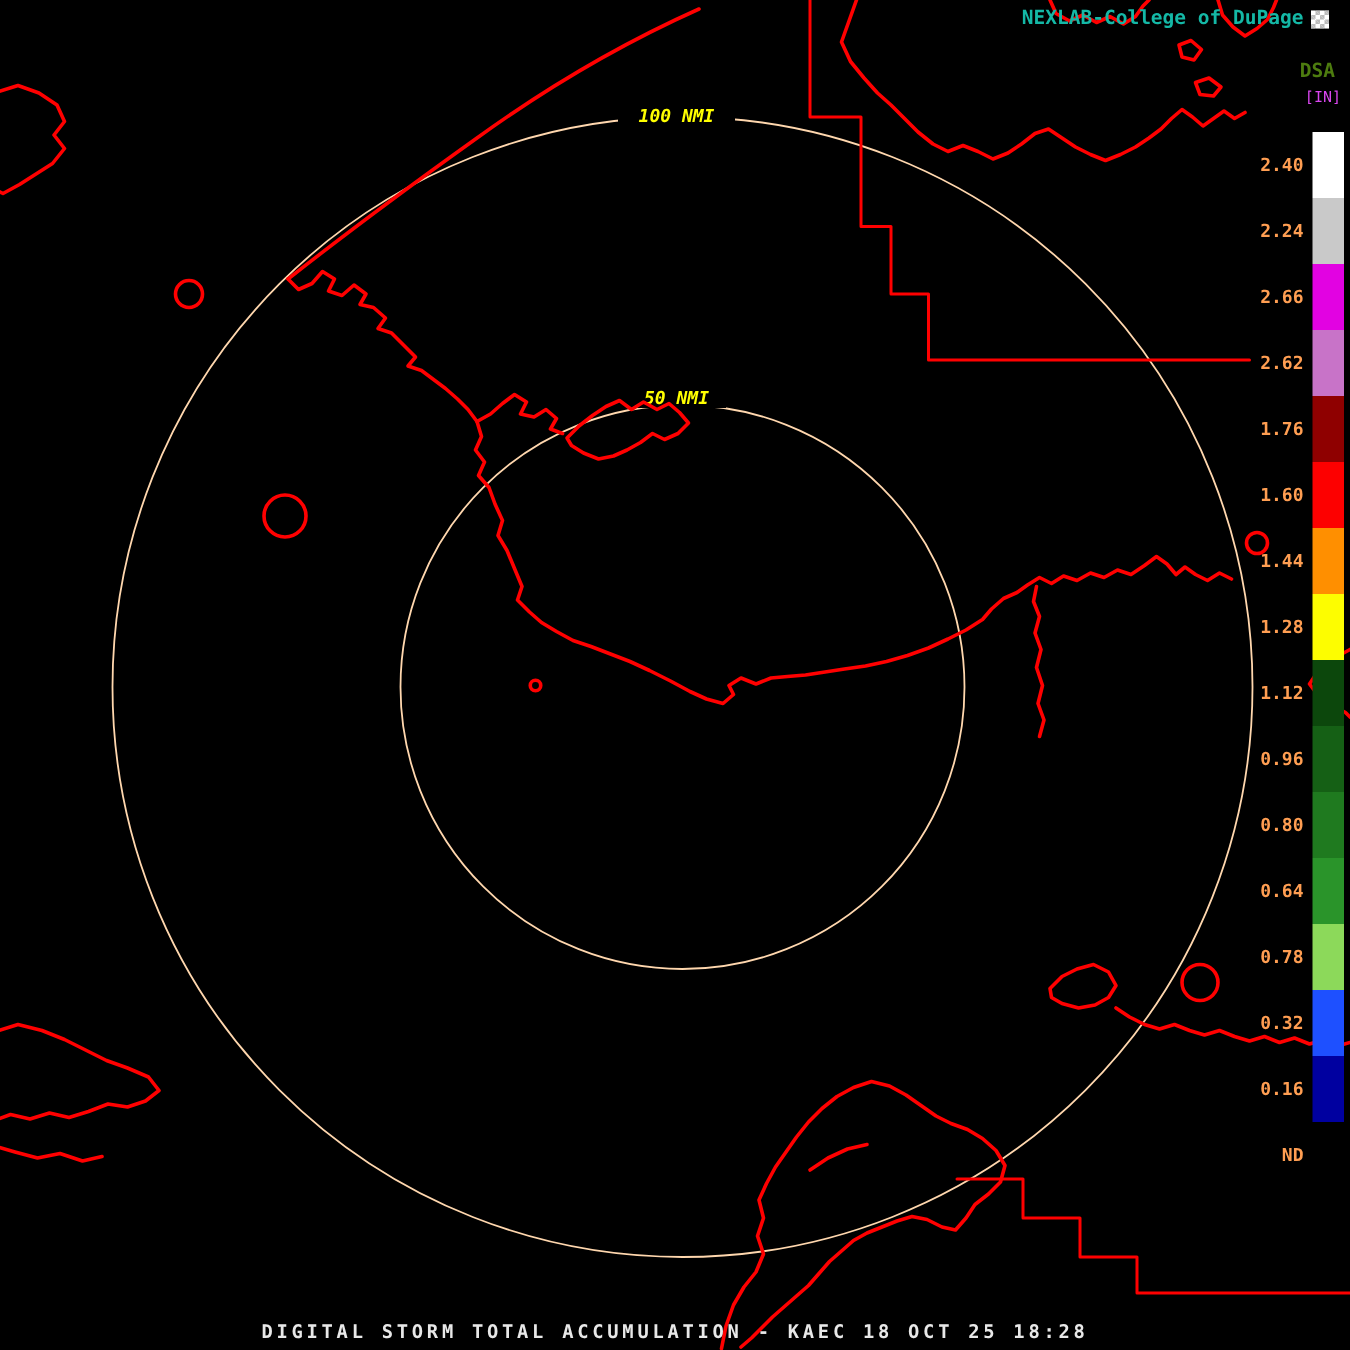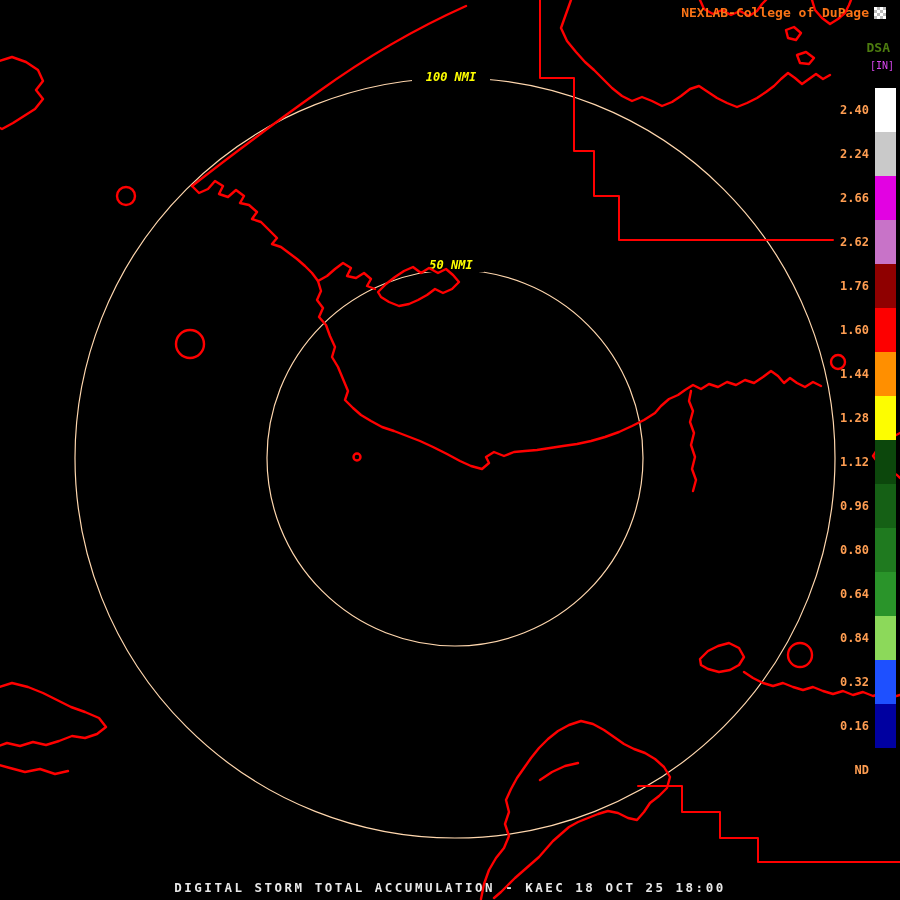--- a/index.html
+++ b/index.html
@@ -3,21 +3,21 @@
 <meta charset="utf-8">
 <style>
   html,body { margin:0; padding:0; background:#000; }
   .screen {
     position:relative; width:900px; height:900px; background:#000;
     overflow:hidden; font-family:"DejaVu Sans Mono", monospace;
   }
   .map-svg { position:absolute; left:0; top:0; width:900px; height:900px; }
 
   .branding { position:absolute; top:5px; right:14px; display:flex; align-items:center; gap:5px; }
-  .branding-text { color:#f97316; font-size:13px; font-weight:bold; white-space:nowrap; }
+  .branding-text { color:#14b8a6; font-size:13px; font-weight:bold; white-space:nowrap; }
   .logo {
     width:12px; height:12px;
     background-image:
       linear-gradient(45deg,#bbb 25%,transparent 25%,transparent 75%,#bbb 75%),
       linear-gradient(45deg,#bbb 25%,#fff 25%,#fff 75%,#bbb 75%);
     background-size:6px 6px; background-position:0 0,3px 3px;
   }
 
   .dsa   { position:absolute; top:40px; right:10px; color:#4d7c0f; font-size:13px; font-weight:bold; }
   .units { position:absolute; top:60px; right:6px;  color:#d946ef; font-size:10px; font-weight:normal; }
@@ -166,32 +166,32 @@
       </div>
       <div class="cb-row">
         <span class="cb-label">0.80</span>
         <span class="cb-swatch" style="background: rgb(31, 122, 31);"></span>
       </div>
       <div class="cb-row">
         <span class="cb-label">0.64</span>
         <span class="cb-swatch" style="background: rgb(42, 148, 42);"></span>
       </div>
       <div class="cb-row">
-        <span class="cb-label">0.84</span>
+        <span class="cb-label">0.78</span>
         <span class="cb-swatch" style="background: rgb(140, 217, 90);"></span>
       </div>
       <div class="cb-row">
         <span class="cb-label">0.32</span>
         <span class="cb-swatch" style="background: rgb(30, 80, 255);"></span>
       </div>
       <div class="cb-row">
         <span class="cb-label">0.16</span>
         <span class="cb-swatch" style="background: rgb(0, 0, 160);"></span>
       </div>
       <div class="cb-row">
         <span class="cb-label">ND</span>
         <span class="cb-swatch" style="background: rgb(0, 0, 0);"></span>
       </div>
     </div>
 
-  <div class="footer">DIGITAL STORM TOTAL ACCUMULATION - KAEC 18 OCT 25 18:00</div>
+  <div class="footer">DIGITAL STORM TOTAL ACCUMULATION - KAEC 18 OCT 25 18:28</div>
 
 </div>
 
 </body></html>

